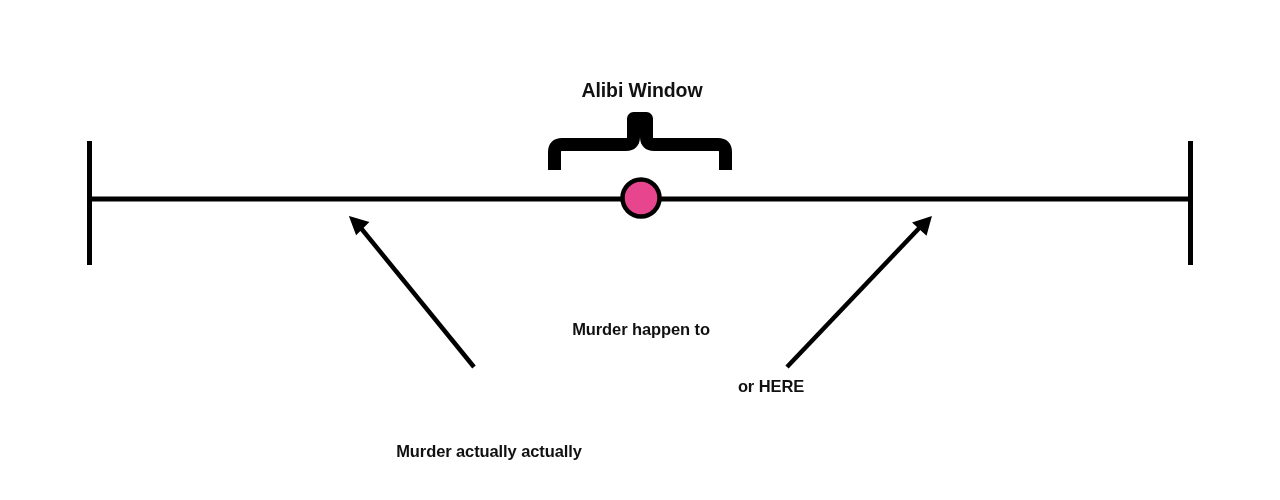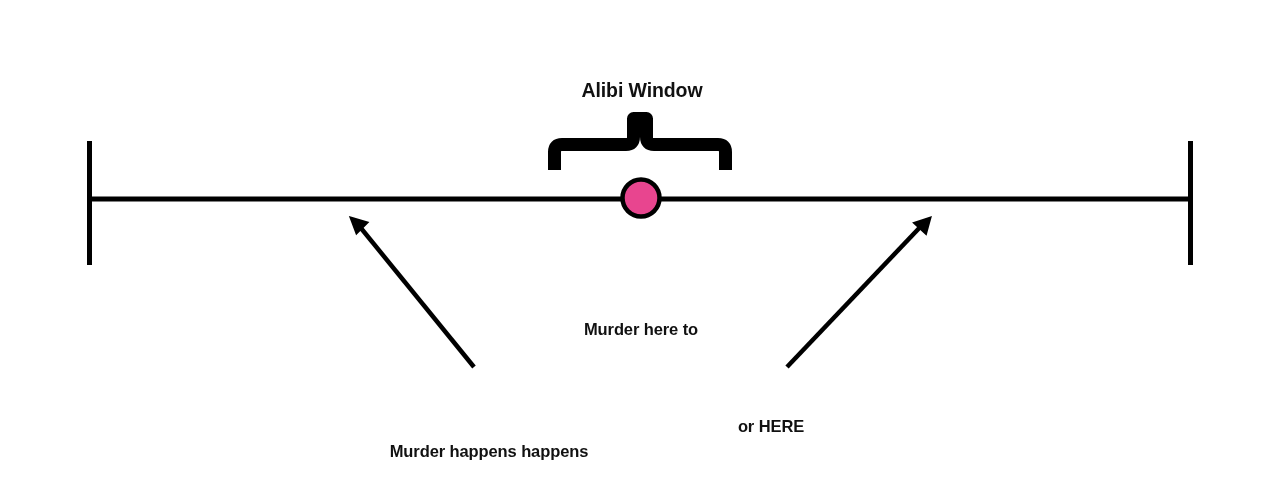--- a/index.html
+++ b/index.html
@@ -53,21 +53,21 @@
     font-size: 16.5px;
     font-weight: 700;
     left: 293px;
     top: 398px;
     width: 392px;
   }
   .lbl-right {
     font-size: 16.5px;
     font-weight: 600;
     left: 640px;
-    top: 416px;
+    top: 376px;
     width: 262px;
   }
 </style>
 </head>
 <body>
 
 <div id="canvas">
 
   <svg id="figure" viewBox="0 0 1280 500" xmlns="http://www.w3.org/2000/svg">
 
@@ -99,23 +99,23 @@
 
     <g>
       <line x1="787" y1="367" x2="925" y2="222" stroke="#000000" stroke-width="4.5" stroke-linecap="butt"></line>
       <path d="M 930.5 217.5 L 926.0 234.0 L 914.0 223.0 Z" fill="#000000" stroke="#000000" stroke-width="2" stroke-linejoin="miter"></path>
     </g>
   </svg>
 
   <div class="lbl lbl-title">Alibi Window</div>
 
   <div class="lbl lbl-center">
-    <div>Murder here to</div>
+    <div>Murder happen to</div>
   </div>
 
   <div class="lbl lbl-left">
-    <div>Murder happens happens</div>
+    <div>Murder actually actually</div>
     
   </div>
 
   <div class="lbl lbl-right">or HERE</div>
 
 </div>
 
 </body></html>

